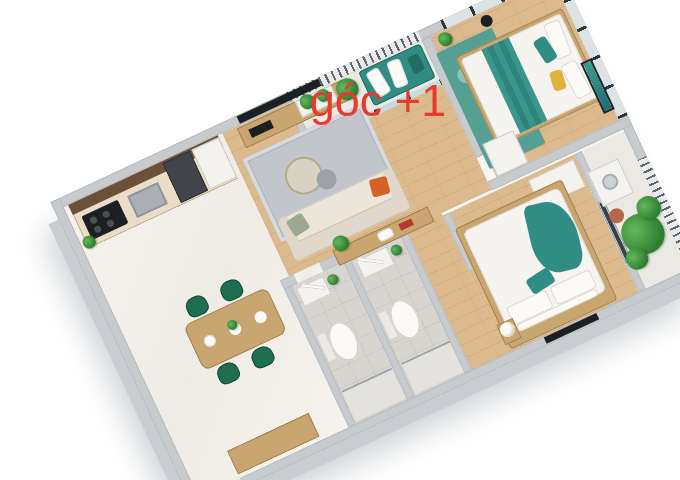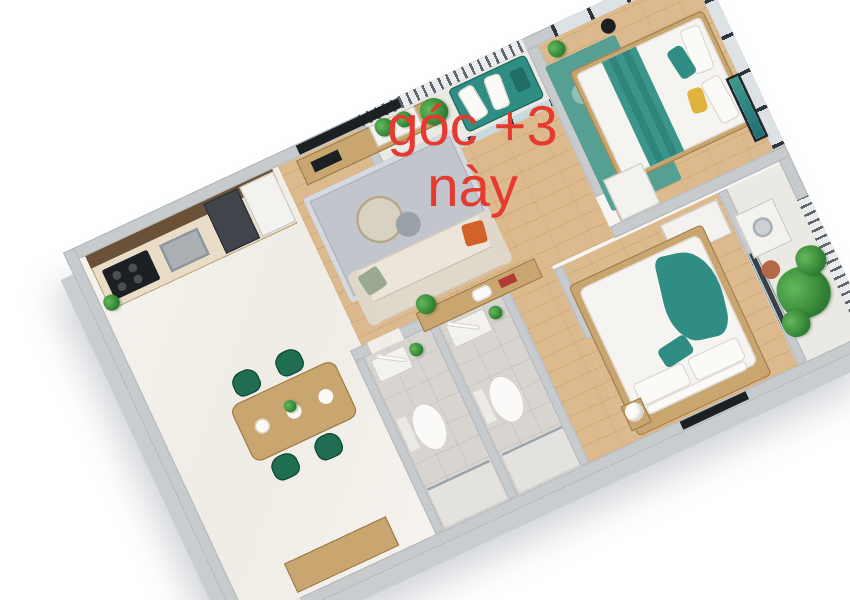--- a/index.html
+++ b/index.html
@@ -174,17 +174,16 @@
     <div class="abs white-furn" style="left:499px;top:200px;width:34px;height:38px;"></div>
     <div class="abs" style="left:508px;top:210px;width:16px;height:16px;border-radius:50%;background:#ccd1d5;box-shadow:inset 0 0 0 2px #aab0b5;"></div>
     <div class="abs" style="left:500px;top:244px;width:15px;height:15px;border-radius:50%;background:#b5674a;"></div>
     <div class="abs plantblob" style="left:503px;top:258px;width:42px;height:42px;"></div>
     <div class="abs plantblob" style="left:528px;top:246px;width:24px;height:24px;"></div>
     <div class="abs plantblob" style="left:497px;top:288px;width:22px;height:22px;"></div>
 
   </div>
 
   <div class="overlay-text">
-    <div>góc +3</div>
-    <div>này</div>
+    <div>góc +1</div>
   </div>
 
 </div>
 
 </body></html>

